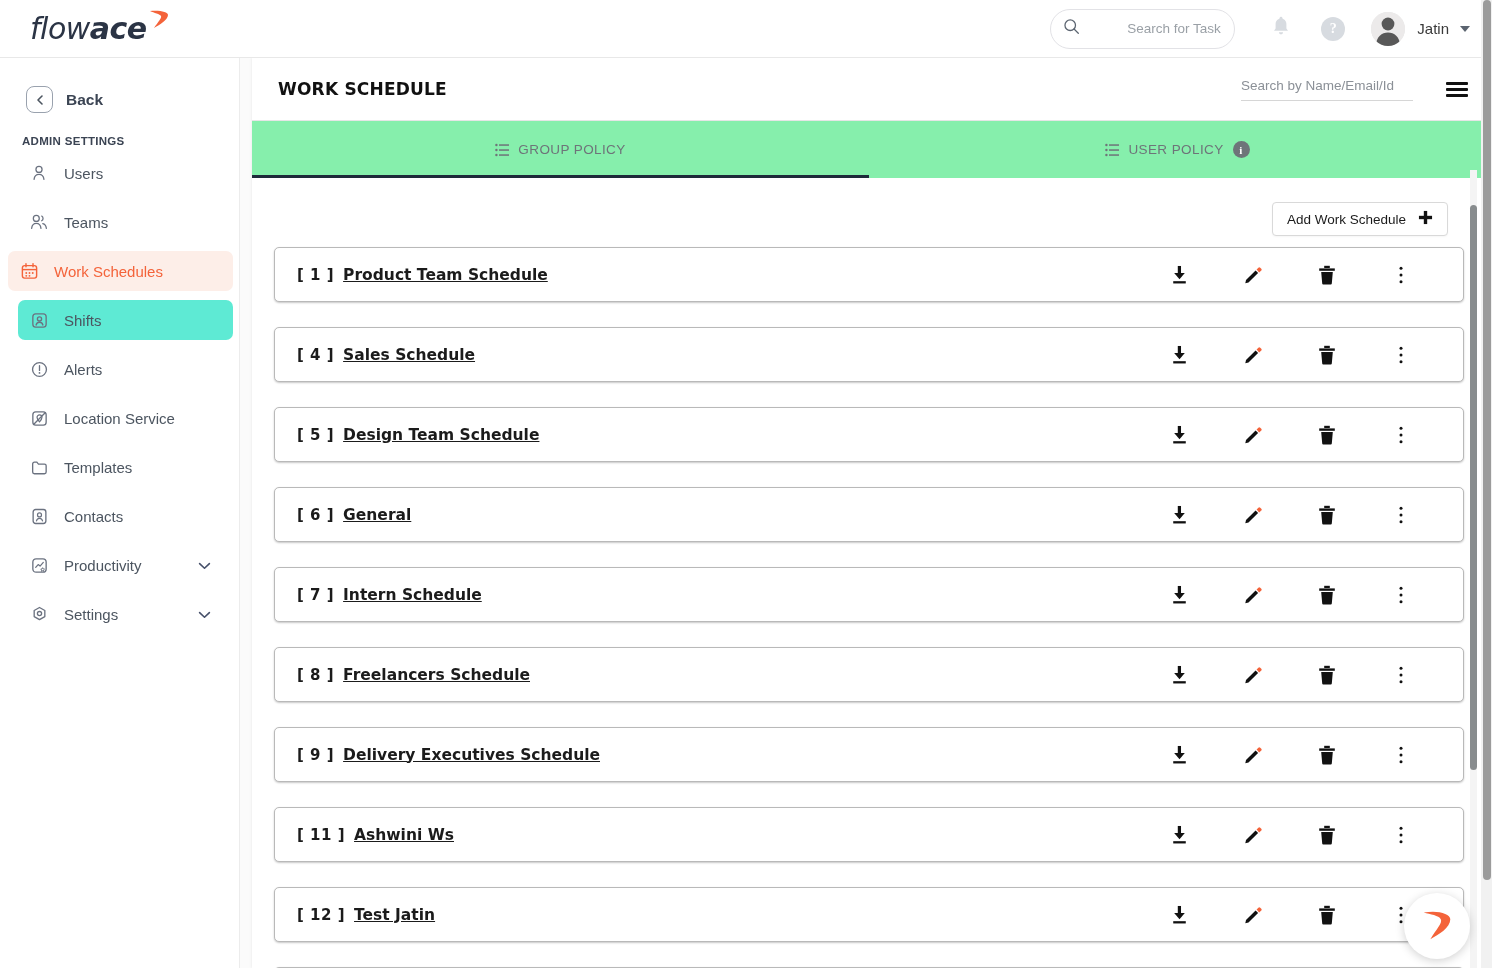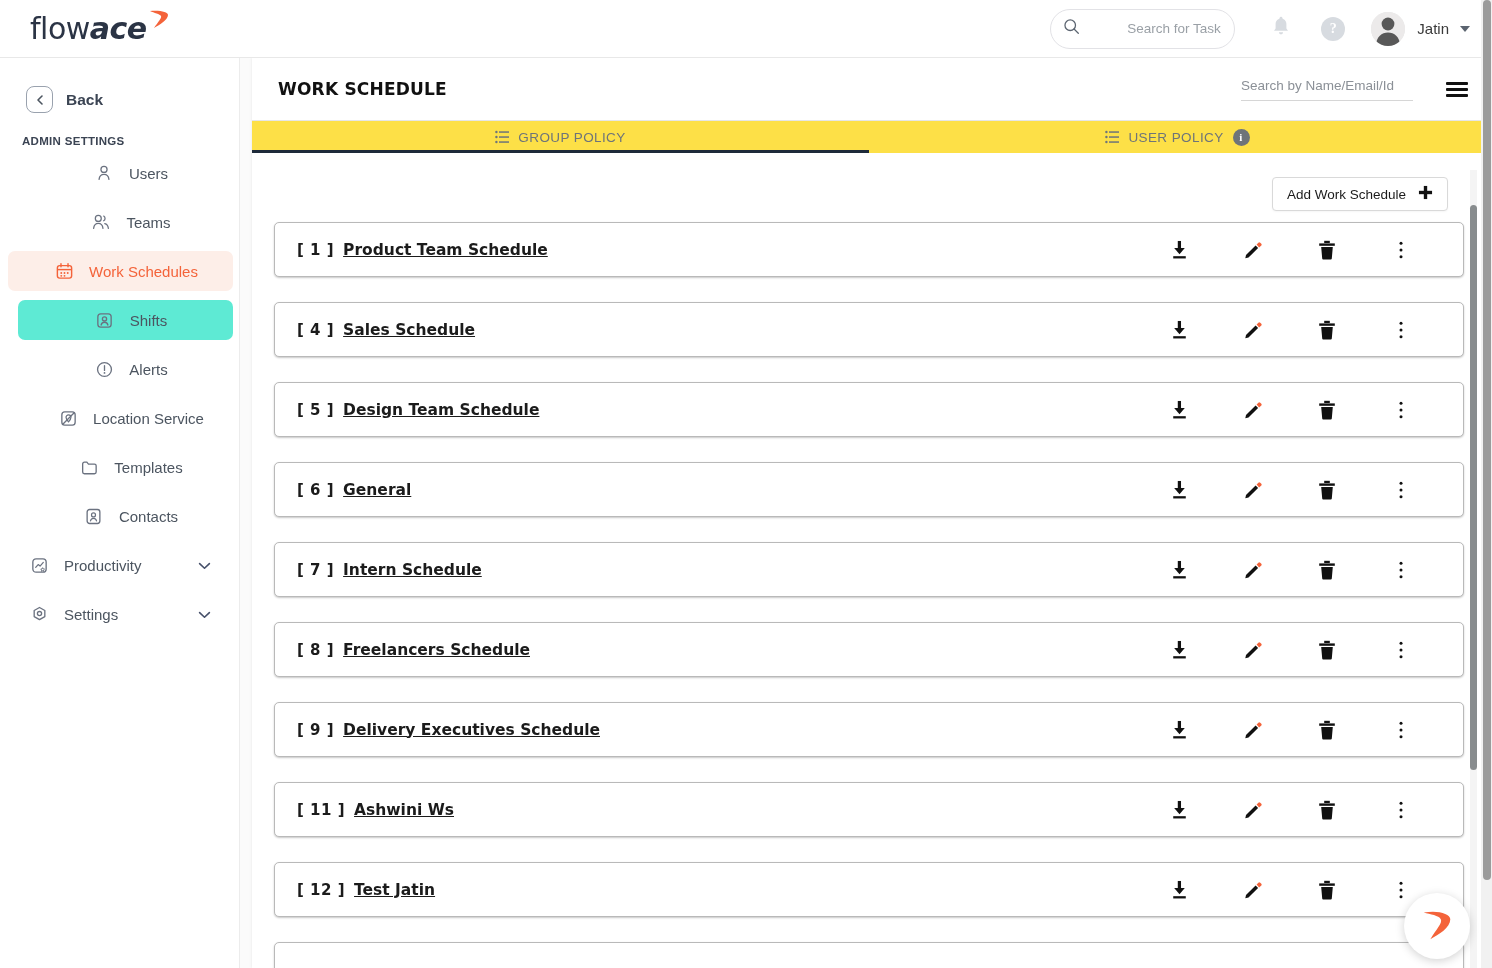--- a/index.html
+++ b/index.html
@@ -11,21 +11,21 @@
   }
   #app { position: relative; width: 1492px; height: 968px; overflow: hidden; }
 
   
   .topbar {
     position: absolute; top: 0; left: 0; width: 1492px; height: 58px;
     background: #fff; border-bottom: 1px solid #e8e8e8;
     display: flex; align-items: center; z-index: 30;
   }
   .logo { margin-left: 30px; display: flex; align-items: baseline; user-select: none; }
-  .logo-flow { font-size: 30px; font-weight: 400; color: #2b3445; letter-spacing: -0.5px; font-family: "DejaVu Sans", sans-serif; }
+  .logo-flow { font-size: 30px; font-style: italic; font-weight: 400; color: #2b3445; letter-spacing: -0.5px; font-family: "DejaVu Sans", sans-serif; }
   .logo-ace { font-size: 30px; font-style: italic; font-weight: 700; color: #2b3445; letter-spacing: -0.5px; font-family: "DejaVu Sans", sans-serif; }
   .logo-swoosh { margin-left: 1px; position: relative; top: -10px; }
 
   .topbar-right { margin-left: auto; display: flex; align-items: center; padding-right: 22px; }
   .search-task {
     width: 185px; height: 40px; border: 1px solid #e2e2e6; border-radius: 21px;
     display: flex; align-items: center; padding: 0 12px; background: #fff; margin-right: 36px; gap: 40px;
   }
   .search-task input {
     border: none; outline: none; font-size: 13.5px; color: #6b7280;
@@ -52,21 +52,21 @@
     width: 27px; height: 27px; border: 1.6px solid #9aa2ae; border-radius: 8px;
     display: flex; align-items: center; justify-content: center; margin-right: 13px;
   }
   .back-label { font-size: 15.5px; font-weight: 700; color: #3b4453; }
   .section-label {
     font-size: 11.5px; font-weight: 700; color: #3b4453; letter-spacing: 0.3px;
     margin: 22px 0 6px 22px;
   }
   .nav-item {
     display: flex; align-items: center; height: 40px; margin: 0 6px 9px 18px;
-    border-radius: 7px; padding-left: 10px; cursor: pointer; position: relative; justify-content: center;
+    border-radius: 7px; padding-left: 10px; cursor: pointer; position: relative;
   }
   .nav-item .nav-icon { width: 22px; display: flex; align-items: center; justify-content: center; margin-right: 14px; }
   .nav-item .nav-label { font-size: 15px; color: #4c5560; }
   .nav-item.active { background: #fdeee8; margin-left: 8px; }
   .nav-item.active .nav-label { color: #f4633a; font-weight: 500; }
   .nav-item.hover { background: #5eead4; }
   .nav-chevron { margin-left: auto; margin-right: 22px; }
 
   
   .gutter { position: absolute; top: 58px; left: 240px; width: 12px; height: 910px; background: #fbfbfb; z-index: 5; }
@@ -79,21 +79,21 @@
   .head-right { margin-left: auto; display: flex; align-items: flex-end; padding-right: 18px; }
   .search-name {
     border: none; border-bottom: 1px solid #d6d6d6; outline: none; width: 172px;
     font-size: 13.5px; color: #6b7280; padding-bottom: 7px; background: transparent;
     font-family: "Liberation Sans", sans-serif;
   }
   .search-name::placeholder { color: #8b9097; }
   .hamburger { margin-left: 33px; margin-bottom: 4px; cursor: pointer; display: flex; flex-direction: column; justify-content: space-between; width: 22px; height: 15px; }
   .hamburger span { display: block; height: 3px; background: #111; border-radius: 1px; }
 
-  .tabs { display: flex; height: 33px; background: #fde047; border-top: 1px solid #e6e6e6; }
+  .tabs { display: flex; height: 58px; background: #86efac; border-top: 1px solid #e6e6e6; }
   .tab {
     flex: 1; display: flex; align-items: center; justify-content: center;
     font-size: 13.5px; color: #6e7479; letter-spacing: 0.4px; cursor: pointer; position: relative;
   }
   .tab.active::after {
     content: ""; position: absolute; left: 0; right: 0; bottom: 0; height: 3px; background: #1e2a3a;
   }
   .tab .list-icon { margin-right: 9px; display: flex; }
   .info-badge {
     width: 17px; height: 17px; border-radius: 50%; background: #6e7479; color: #fff;

